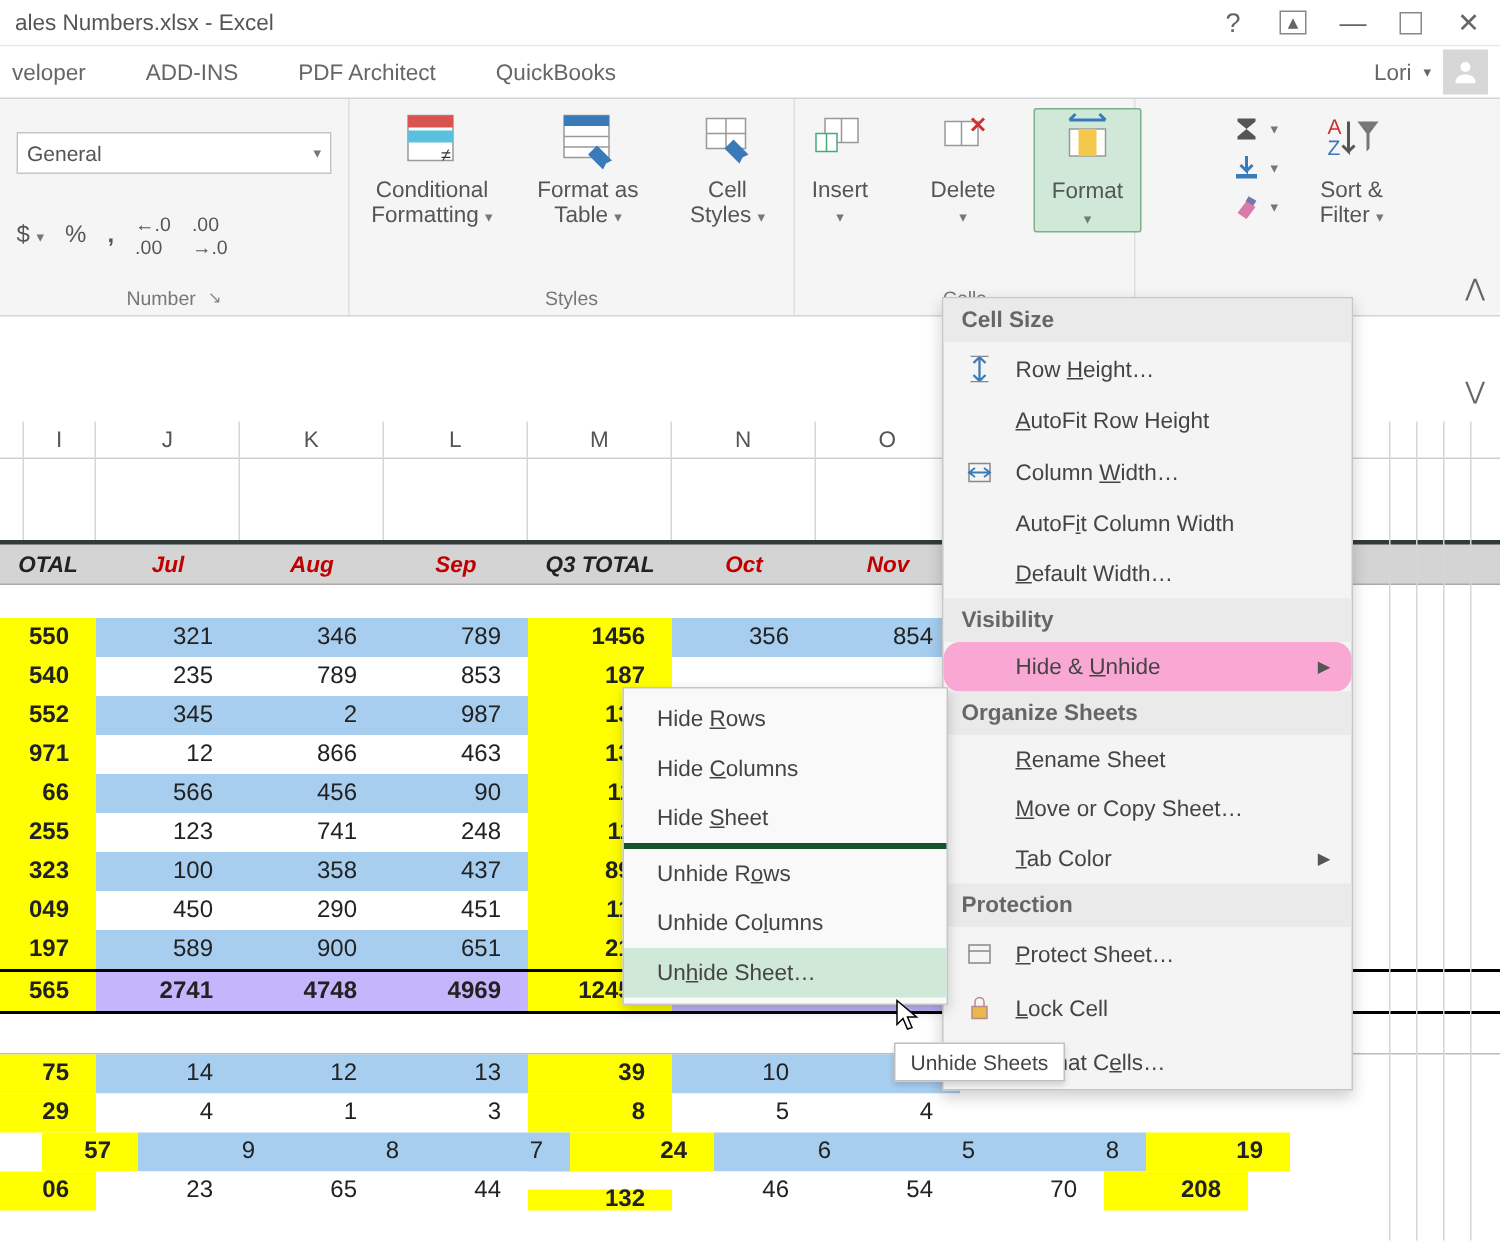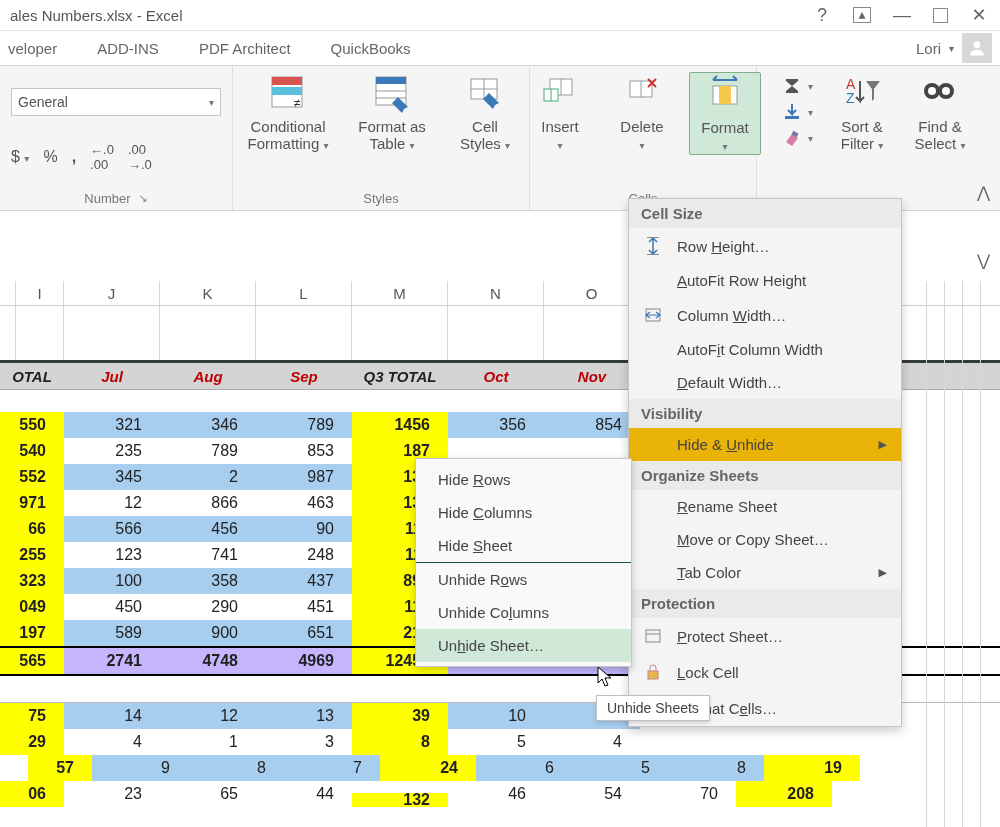--- a/index.html
+++ b/index.html
@@ -41,27 +41,27 @@
   .white{background:#fff;}
   .gapRow{height:26px;border-bottom:1px solid #bbb;}
   .totalsBar{border-top:2px solid #000;border-bottom:2px solid #000;}
   
   .formatmenu{position:absolute;left:628px;top:198px;width:272px;background:#f4f4f4;border:1px solid #c6c6c6;box-shadow:0 4px 10px rgba(0,0,0,0.2);font-size:15px;}
   .fmsection{color:#666;font-weight:600;background:#eaeaea;padding:6px 12px;}
   .fmitem{display:flex;align-items:center;gap:14px;padding:8px 14px;color:#444;}
   .fmitem .ficon{width:20px;height:20px;display:flex;align-items:center;justify-content:center;color:#4a7a5a;}
   .fmitem .ficon svg{width:18px;height:18px;}
   .fmitem.indent{padding-left:48px;}
-  .fmitem.highlight{background:#eab308;}
+  .fmitem.highlight{background:#f9a8d4;border-radius:11px;}
   .fmitem .arrow{margin-left:auto;font-size:11px;color:#555;}
   .fmitem u{text-decoration:underline;}
   
   .submenu{position:absolute;left:415px;top:458px;width:215px;background:#f9f9f9;border:1px solid #c6c6c6;box-shadow:0 3px 8px rgba(0,0,0,0.2);font-size:15px;padding:4px 0;}
   .subitem{padding:8px 22px;color:#444;}
-  .subitem.sep{border-top:1px solid #14532d;}
+  .subitem.sep{border-top:4px solid #14532d;}
   .subitem.highlight{background:#cfe8d8;}
   .cursor{position:absolute;left:596px;top:665px;pointer-events:none;}
   
   .tooltip{position:absolute;left:596px;top:695px;background:#fff;border:1px solid #bfbfbf;padding:4px 10px;font-size:14px;color:#444;box-shadow:0 2px 4px rgba(0,0,0,0.15);}
   
   .rightgutter{position:absolute;right:2px;top:0;width:72px;height:100%;display:flex;}
   .gcell{flex:1;border-left:1px solid #d6d6d6;}
   .ribRight{display:flex;flex-direction:column;gap:6px;padding-top:4px;padding-right:6px;align-items:flex-start;}
   .ribRightRow{display:flex;align-items:center;gap:6px;color:#555;font-size:17px;}
   .sigma{width:20px;height:20px;}
@@ -227,32 +227,20 @@
         <div class="ico">
             <svg viewBox="0 0 40 40">
               <text x="4" y="16" font-size="14" fill="#c33">A</text>
               <text x="4" y="30" font-size="14" fill="#3a7ab8">Z</text>
               <path d="M18 8v20l-4-4M18 28l4-4" stroke="#555" stroke-width="2" fill="none"></path>
               <path d="M24 8h14l-6 8v10l-2 2v-12z" fill="#777"></path>
             </svg>
           </div>
         <span>Sort &amp;<br>Filter <span class="caret">▾</span></span>
       </div>
-      <div class="bigbtn small">
-        <div class="ico">
-            <svg viewBox="0 0 40 40">
-              <circle cx="12" cy="18" r="8" fill="#444"></circle>
-              <circle cx="12" cy="18" r="4" fill="#fff"></circle>
-              <circle cx="26" cy="18" r="8" fill="#444"></circle>
-              <circle cx="26" cy="18" r="4" fill="#fff"></circle>
-              <rect x="16" y="14" width="6" height="4" fill="#444"></rect>
-            </svg>
-          </div>
-        <span>Find &amp;<br>Select <span class="caret">▾</span></span>
-      </div>
     </div>
     <div class="rlabel"></div>
   </div>
   <span class="collapse-caret">⋀</span>
 </div>
 
 <div class="sheetarea">
   <div class="chevDown">⋁</div>
   <div style="height:70px;"></div>
 

